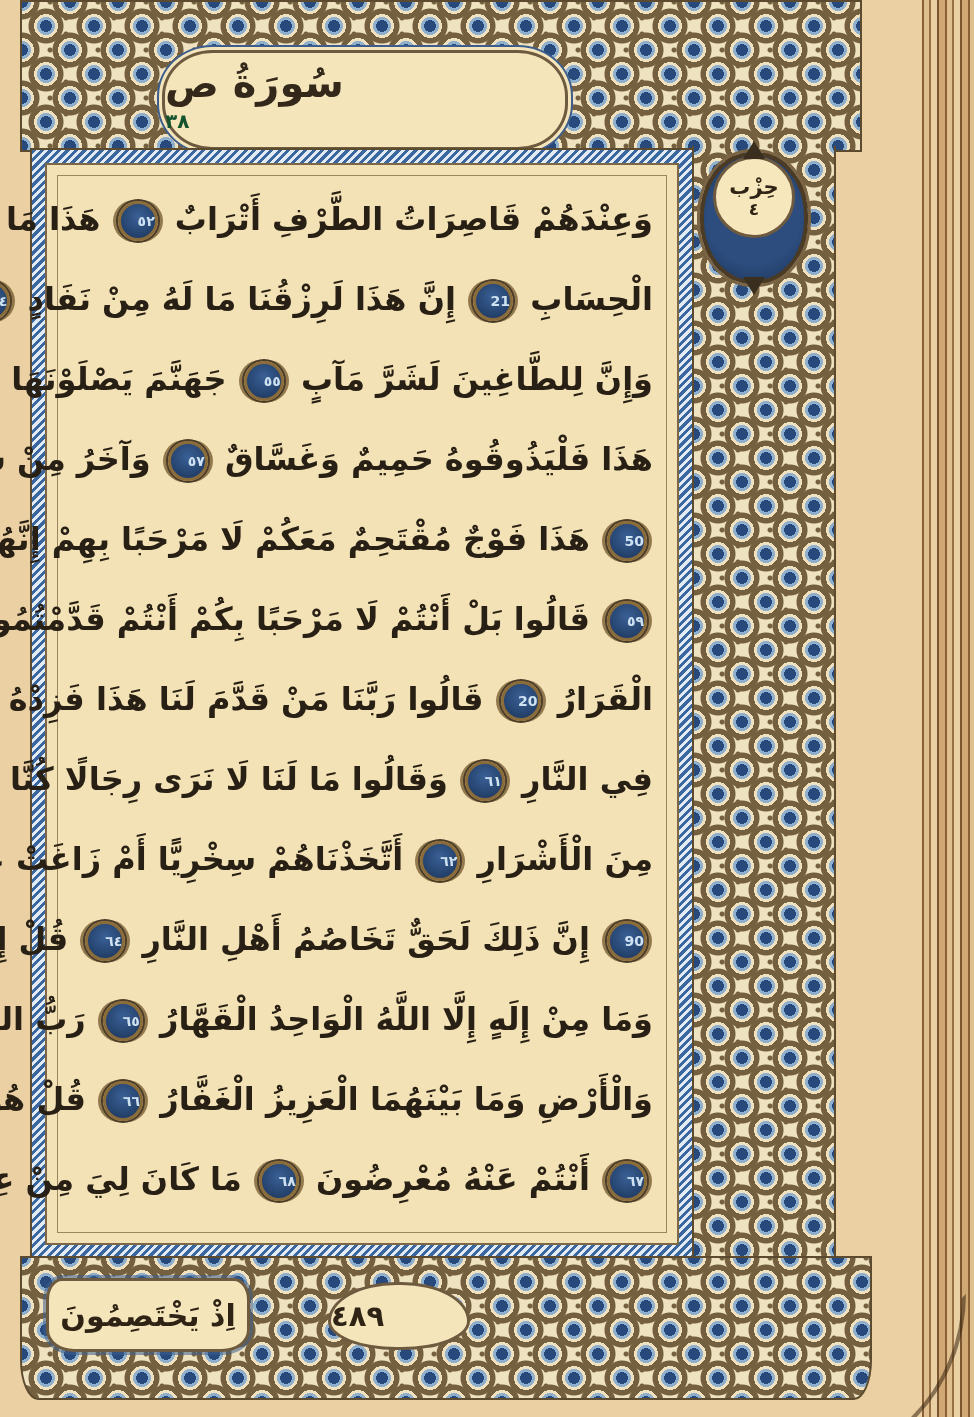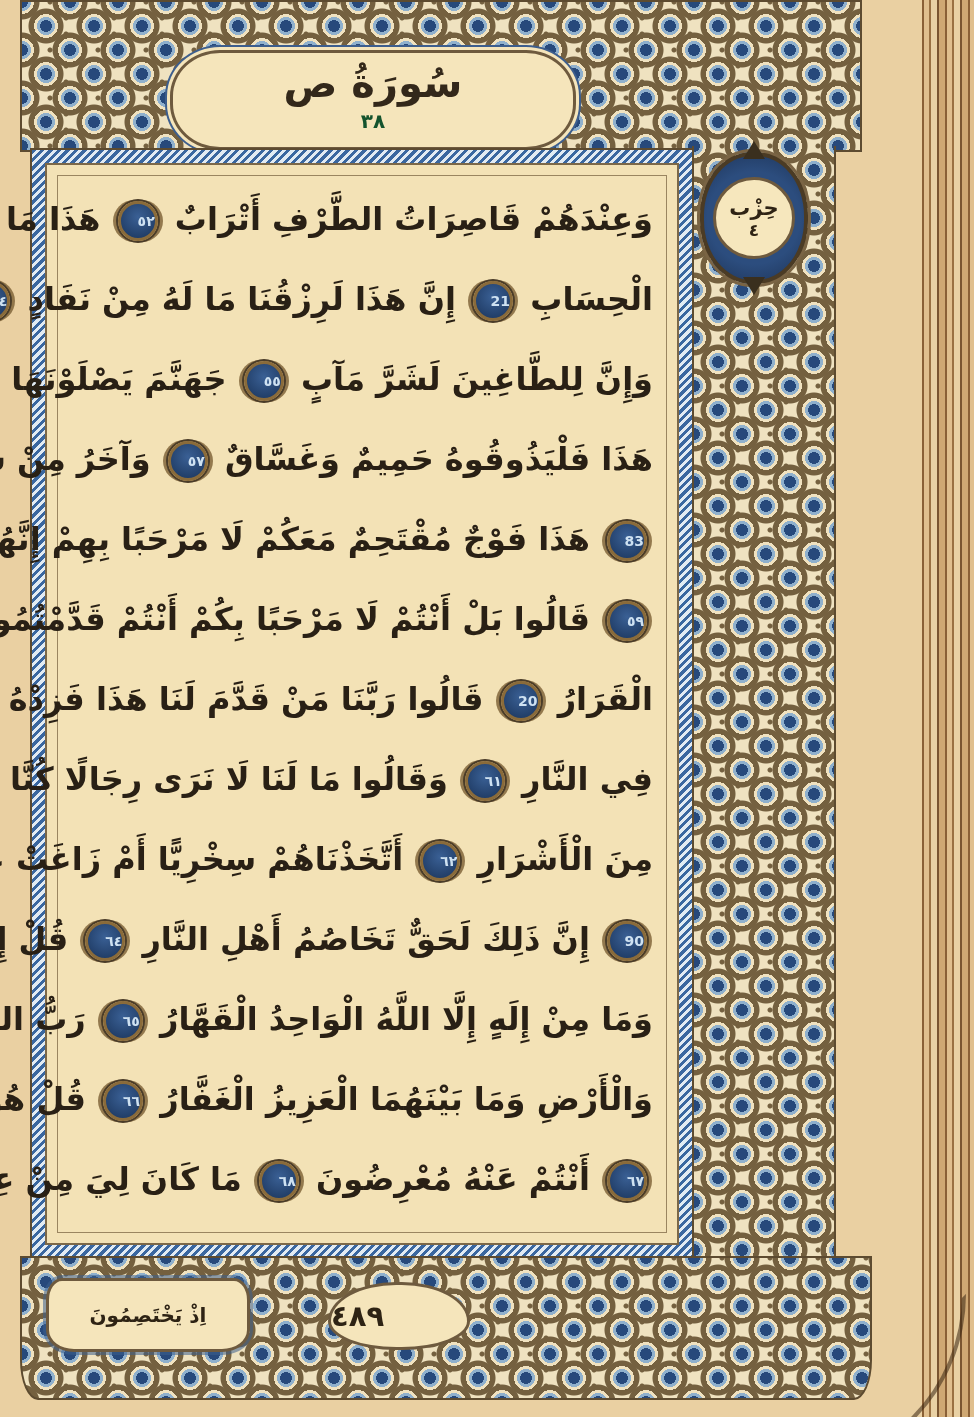--- a/index.html
+++ b/index.html
@@ -40,43 +40,43 @@
     background-size:48px 48px, 48px 48px, 24px 24px, 16px 16px;
     background-position:0 0, 24px 24px, 12px 0, 4px 8px;
   }
   .top-block{position:absolute;left:20px;top:0;width:838px;height:148px;border:2px solid #5d4b30;}
   .right-band{position:absolute;left:692px;top:146px;width:140px;height:1110px;border:2px solid #5d4b30;border-top:none;}
   .bottom-band{position:absolute;left:20px;top:1256px;width:848px;height:140px;border:2px solid #5d4b30;
     border-bottom-left-radius:18px 40px;border-bottom-right-radius:18px 40px;}
 
   
   .header-cartouche{
-    position:absolute;left:170px;top:50px;width:400px;height:94px;
+    position:absolute;left:162px;top:50px;width:400px;height:94px;
     background:#f5e5bb;
     border:3px solid #6e5a3e;
     border-radius:50px/46px;
     box-shadow:0 0 0 3px #f5e5bb, 0 0 0 5px #3d5e8d;
-    text-align:center;
+    text-align:left;
     color:#3a2d1c;
   }
   .header-cartouche .surah-title{
     display:block;margin-top:4px;font-size:40px;font-weight:bold;line-height:52px;color:#33281a;
   }
   .header-cartouche .surah-number{
     display:block;font-size:20px;font-weight:bold;line-height:24px;color:#14532d;letter-spacing:6px;
   }
 
   
   .hizb{
     position:absolute;left:700px;top:152px;width:100px;height:124px;
     background:radial-gradient(circle at 50% 50%, #2c4d7e 58%, #1d3356 100%);
     border-radius:48%;
     border:4px solid #4b3b24;
     box-shadow:0 0 0 3px #7a6444;
-    display:flex;align-items:center;justify-content:center;
+    display:flex;align-items:flex-start;justify-content:center;
   }
   .hizb:before,.hizb:after{
     content:"";position:absolute;left:50%;transform:translateX(-50%);
     border:11px solid transparent;
   }
   .hizb:before{top:-26px;border-bottom:18px solid #3a2f1e;}
   .hizb:after{bottom:-26px;border-top:18px solid #3a2f1e;}
   .hizb-inner{
     width:76px;height:76px;border-radius:50%;
     background:#f6e7bd;border:3px solid #6e5a3e;
@@ -120,21 +120,21 @@
     box-shadow:0 0 0 2px #4a3c28, 4px 0 0 1px rgba(122,95,53,.8), -4px 0 0 1px rgba(122,95,53,.8);
     margin:0 6px;
   }
 
   
   .catchword-cartouche{
     position:absolute;left:46px;top:1278px;width:198px;height:68px;
     background:#f5e5bb;border:3px solid #6e5a3e;border-radius:16px 16px 28px 28px/22px;
     box-shadow:0 0 0 3px rgba(61,94,141,.55);
     display:flex;align-items:center;justify-content:center;
-    color:#2e2314;font-size:20px;font-weight:bold;
+    color:#2e2314;font-size:30px;font-weight:bold;
   }
   .pagenum-cartouche{
     position:absolute;left:328px;top:1282px;width:136px;height:62px;
     background:#f5e5bb;border:3px solid #6e5a3e;
     border-radius:50% 50% 50% 50%/60% 60% 44% 44%;
     display:flex;align-items:center;justify-content:flex-end;
     color:#2e2314;font-size:29px;font-weight:bold;letter-spacing:3px;
   }
 </style>
 </head>
@@ -159,21 +159,21 @@
     </div>
   </div>
 
   <div class="frame">
     <div class="panel">
       <div class="qtext">
           <div class="qline"><span class="qtxt">وَعِنْدَهُمْ قَاصِرَاتُ الطَّرْفِ أَتْرَابٌ</span> <span class="ayah">٥٢</span> <span class="qtxt">هَذَا مَا تُوعَدُونَ لِيَوْمِ</span> </div>
           <div class="qline"><span class="qtxt">الْحِسَابِ</span> <span class="ayah">21</span> <span class="qtxt">إِنَّ هَذَا لَرِزْقُنَا مَا لَهُ مِنْ نَفَادٍ</span> <span class="ayah">٥٤</span>  </div>
           <div class="qline"><span class="qtxt">وَإِنَّ لِلطَّاغِينَ لَشَرَّ مَآبٍ</span> <span class="ayah">٥٥</span> <span class="qtxt">جَهَنَّمَ يَصْلَوْنَهَا فَبِئْسَ الْمِهَادُ</span>  </div>
           <div class="qline"><span class="qtxt">هَذَا فَلْيَذُوقُوهُ حَمِيمٌ وَغَسَّاقٌ</span> <span class="ayah">٥٧</span> <span class="qtxt">وَآخَرُ مِنْ شَكْلِهِ أَزْوَاجٌ</span> </div>
-          <div class="qline"><span class="ayah">83</span> <span class="qtxt">هَذَا فَوْجٌ مُقْتَحِمٌ مَعَكُمْ لَا مَرْحَبًا بِهِمْ إِنَّهُمْ صَالُوا النَّارِ</span> </div>
+          <div class="qline"><span class="ayah">50</span> <span class="qtxt">هَذَا فَوْجٌ مُقْتَحِمٌ مَعَكُمْ لَا مَرْحَبًا بِهِمْ إِنَّهُمْ صَالُوا النَّارِ</span> </div>
           <div class="qline"><span class="ayah">٥٩</span> <span class="qtxt">قَالُوا بَلْ أَنْتُمْ لَا مَرْحَبًا بِكُمْ أَنْتُمْ قَدَّمْتُمُوهُ لَنَا فَبِئْسَ</span> </div>
           <div class="qline"><span class="qtxt">الْقَرَارُ</span> <span class="ayah">20</span> <span class="qtxt">قَالُوا رَبَّنَا مَنْ قَدَّمَ لَنَا هَذَا فَزِدْهُ عَذَابًا ضِعْفًا</span> </div>
           <div class="qline"><span class="qtxt">فِي النَّارِ</span> <span class="ayah">٦١</span> <span class="qtxt">وَقَالُوا مَا لَنَا لَا نَرَى رِجَالًا كُنَّا نَعُدُّهُمْ</span> </div>
           <div class="qline"><span class="qtxt">مِنَ الْأَشْرَارِ</span> <span class="ayah">٦٢</span> <span class="qtxt">أَتَّخَذْنَاهُمْ سِخْرِيًّا أَمْ زَاغَتْ عَنْهُمُ الْأَبْصَارُ</span> </div>
           <div class="qline"><span class="ayah">90</span> <span class="qtxt">إِنَّ ذَلِكَ لَحَقٌّ تَخَاصُمُ أَهْلِ النَّارِ</span> <span class="ayah">٦٤</span> <span class="qtxt">قُلْ إِنَّمَا أَنَا مُنْذِرٌ</span> </div>
           <div class="qline"><span class="qtxt">وَمَا مِنْ إِلَهٍ إِلَّا اللَّهُ الْوَاحِدُ الْقَهَّارُ</span> <span class="ayah">٦٥</span> <span class="qtxt">رَبُّ السَّمَوَاتِ</span> </div>
           <div class="qline"><span class="qtxt">وَالْأَرْضِ وَمَا بَيْنَهُمَا الْعَزِيزُ الْغَفَّارُ</span> <span class="ayah">٦٦</span> <span class="qtxt">قُلْ هُوَ نَبَأٌ عَظِيمٌ</span> </div>
           <div class="qline"><span class="ayah">٦٧</span> <span class="qtxt">أَنْتُمْ عَنْهُ مُعْرِضُونَ</span> <span class="ayah">٦٨</span> <span class="qtxt">مَا كَانَ لِيَ مِنْ عِلْمٍ بِالْمَلَإِ الْأَعْلَى</span> </div>
         </div>
     </div>

